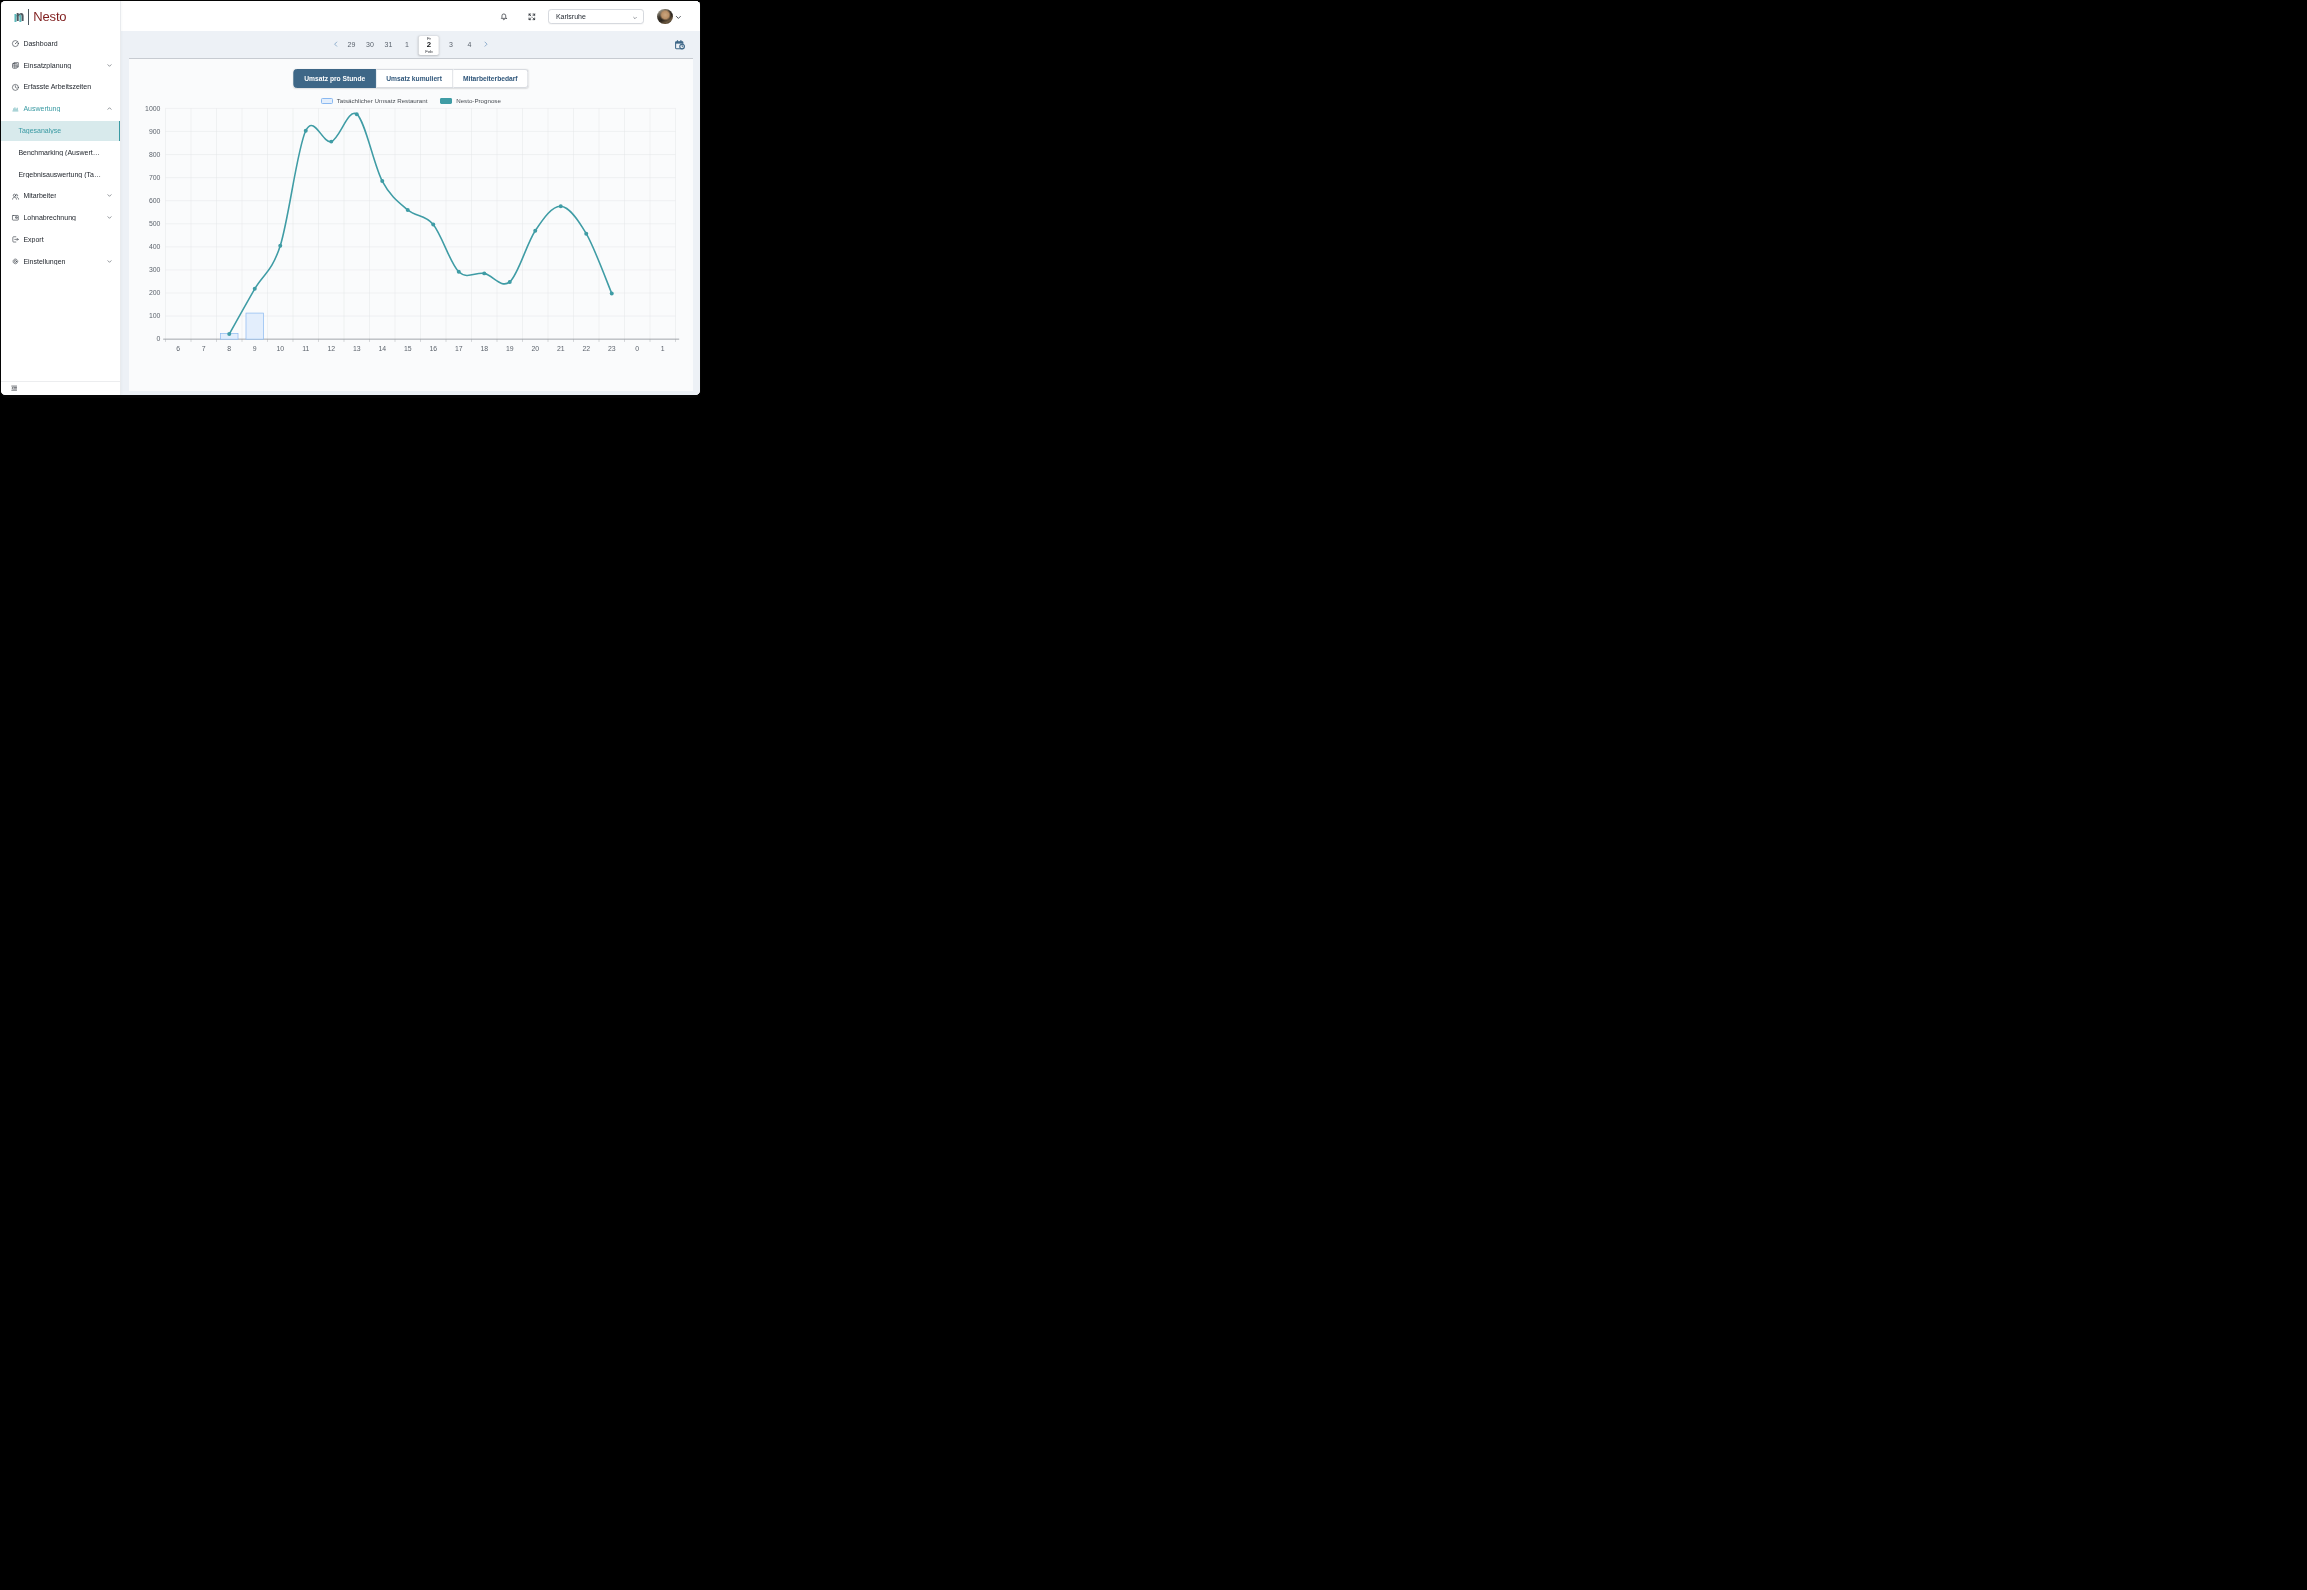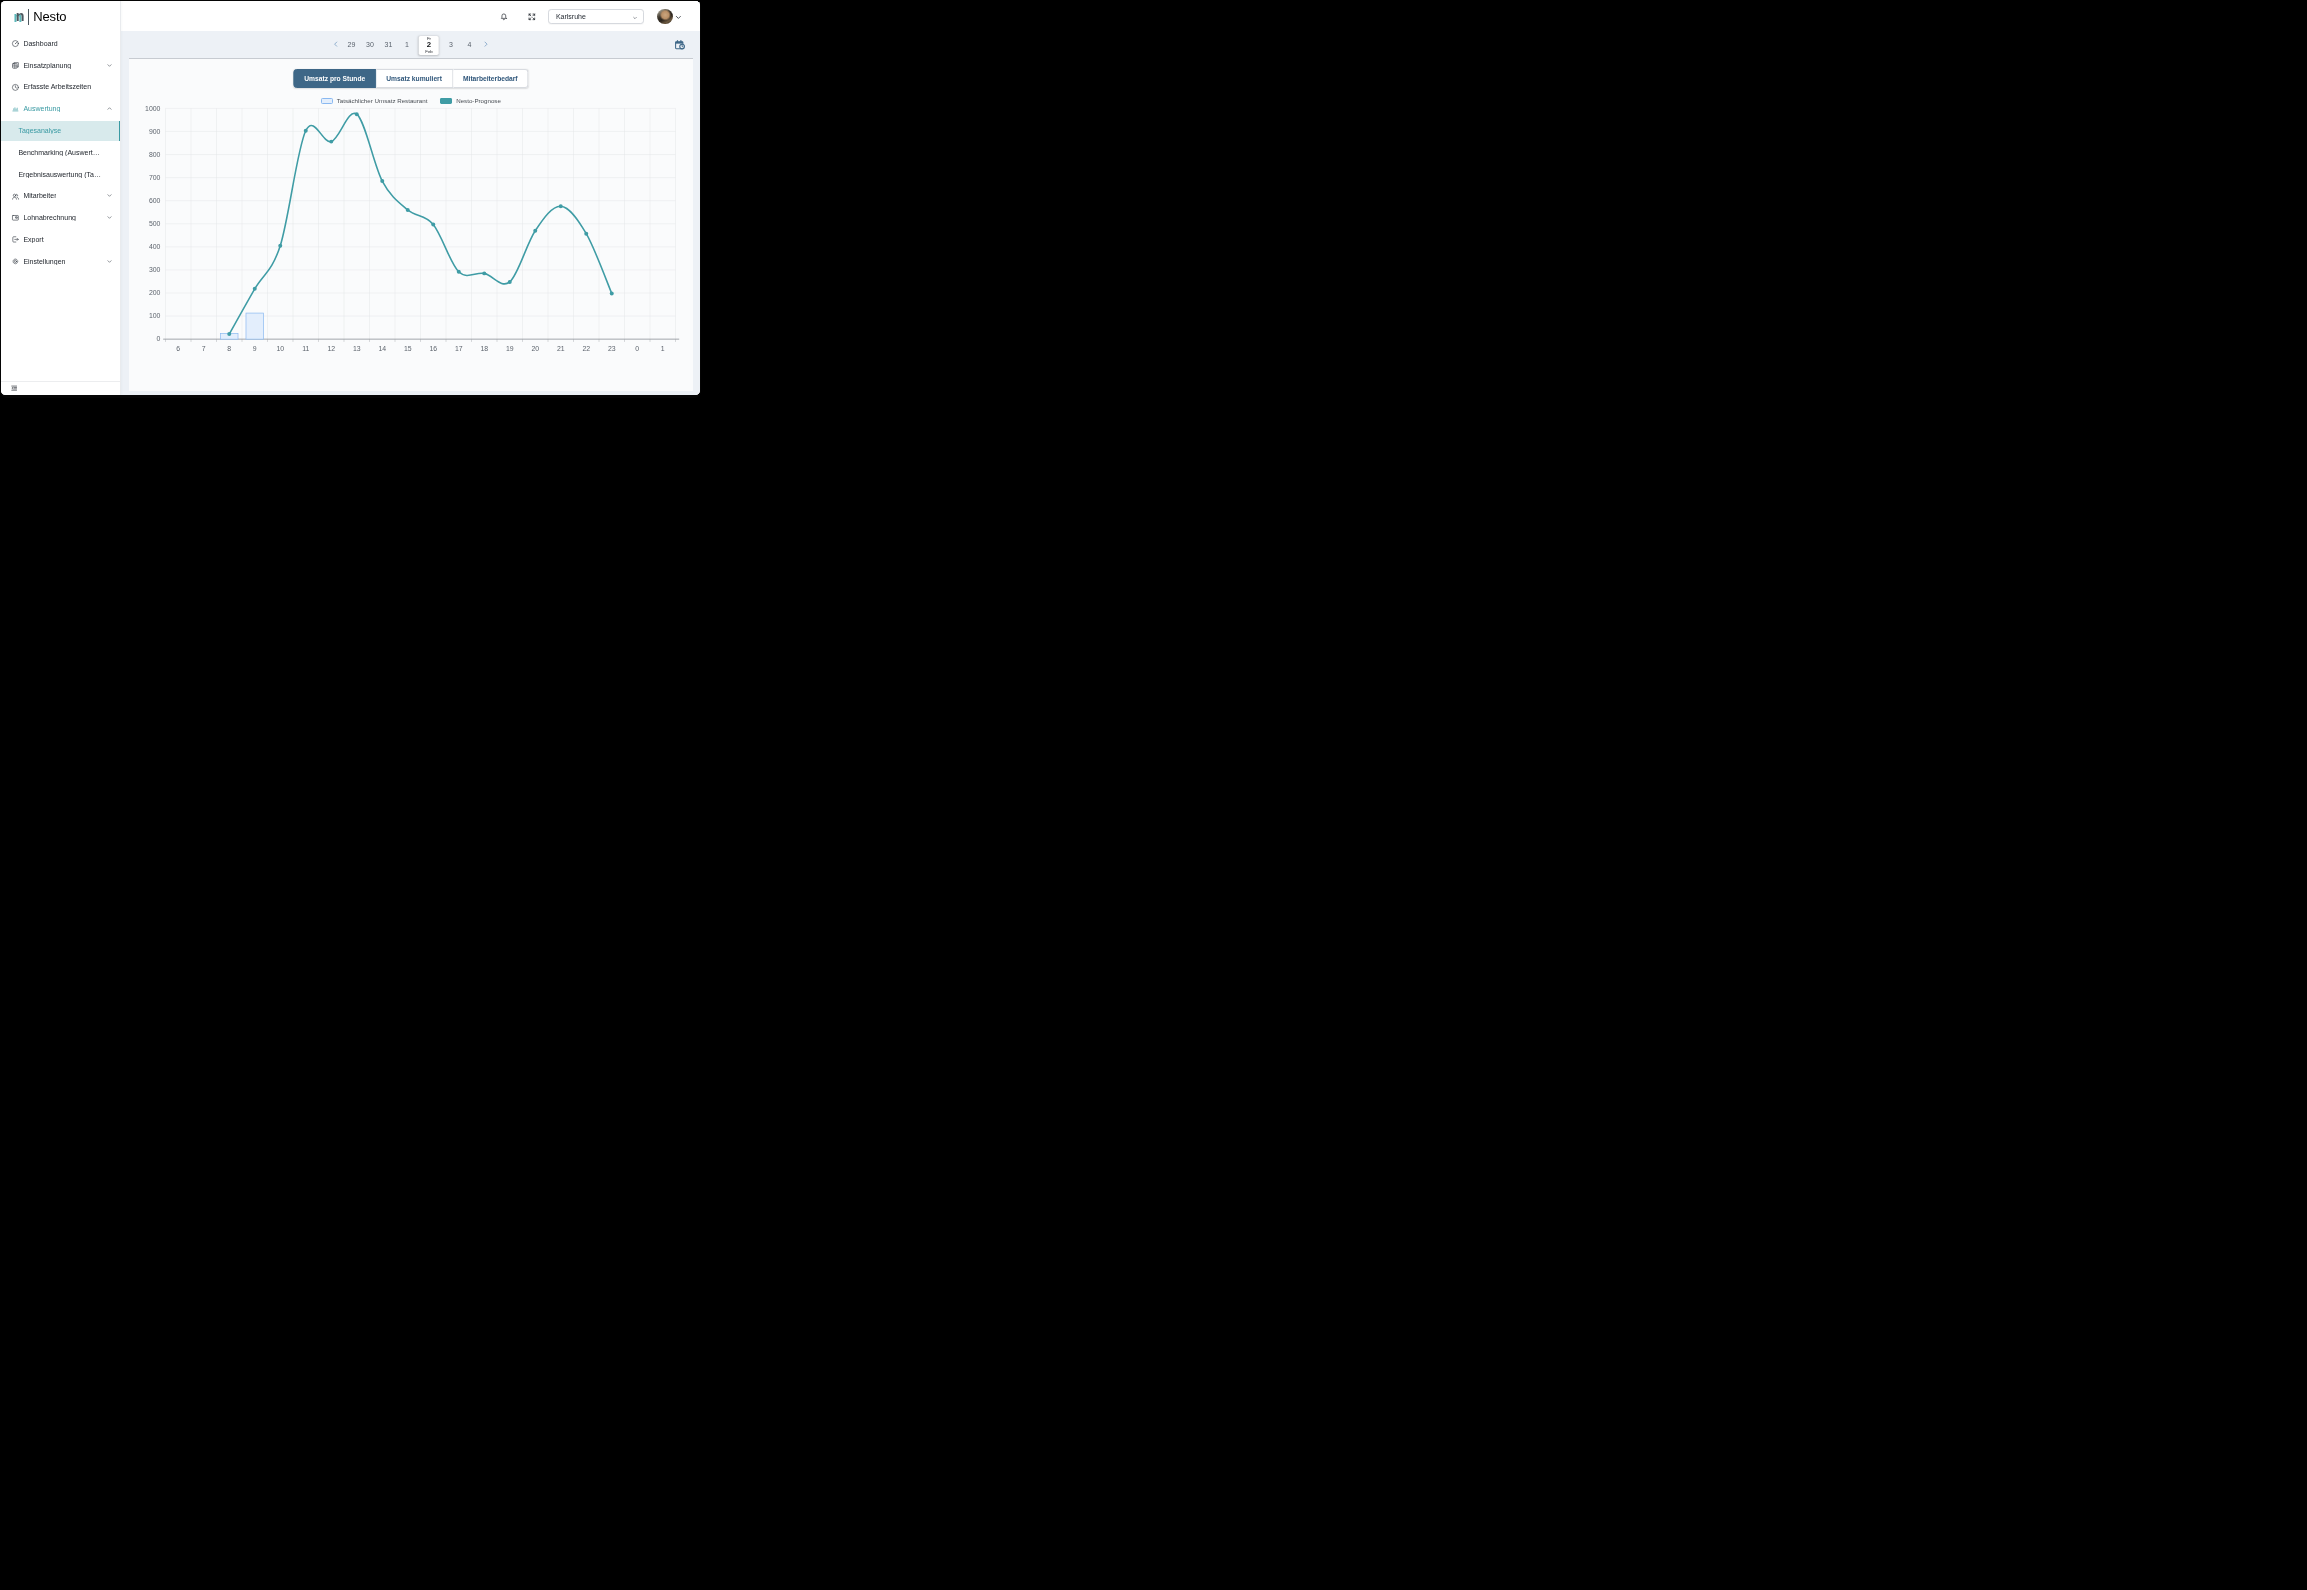--- a/index.html
+++ b/index.html
@@ -7,21 +7,21 @@
   .frame { position:absolute; width:701px; height:398px; background:#050505; border-radius:6.5px; }
   .window { position:absolute; left:1.4px; top:1.4px; right:1.4px; bottom:3.2px; background:#fff; border-radius:4.6px; overflow:hidden; box-shadow: inset 0 0.5px 0 #e8e8e8; }
 
   
   .sidebar { position:absolute; left:0; top:0; bottom:0; width:120px; background:#fff; border-right:0.5px solid #e9ebee; box-shadow:0.9px 0 2.8px rgba(40,50,60,0.05); z-index:20; }
   .logo { position:absolute; left:12px; top:5.5px; height:20px; display:flex; align-items:center; cursor:pointer; }
   .logo-mark { position:relative; width:14px; height:17.5px; }
   .logo-mark .n1 { position:absolute; left:0; top:2.3px; font-size:14.3px; font-weight:700; color:#5cb9bb; line-height:1; }
   .logo-mark .n2 { position:absolute; left:2.3px; top:0.9px; font-size:14.3px; font-weight:700; color:#4d585f; line-height:1; }
   .logo-bar { width:0.9px; height:16.6px; background:#4d585f; margin:0 4.2px 0 0.9px; }
-  .logo-text { font-size:13px; color:#000000; font-weight:500; letter-spacing:-0.2px; }
+  .logo-text { font-size:13px; color:#7f1d1d; font-weight:500; letter-spacing:-0.2px; }
 
   .nav { position:absolute; top:32px; left:0; right:0; }
   .nav-row { position:relative; height:20px; margin-bottom:1.8px; display:flex; align-items:center; cursor:pointer; color:#22272e; }
   .nav-row .ic { position:absolute; left:9.7px; width:8.8px; height:8.8px; color:#2a313a; }
   .nav-row .lbl { position:absolute; left:22px; font-size:7px; white-space:nowrap; overflow:hidden; max-width:85px; text-overflow:ellipsis; }
   .nav-row.lvl2 .lbl { left:17px; }
   .nav-row .chev { position:absolute; right:7.4px; width:7px; height:7px; color:#3b424b; }
   .nav-row.hl, .nav-row.hl .ic { color:#3a9aa3; }
   .nav-row.active { background:#d8eaec; }
   .nav-row.active .lbl { color:#3a9aa3; }

